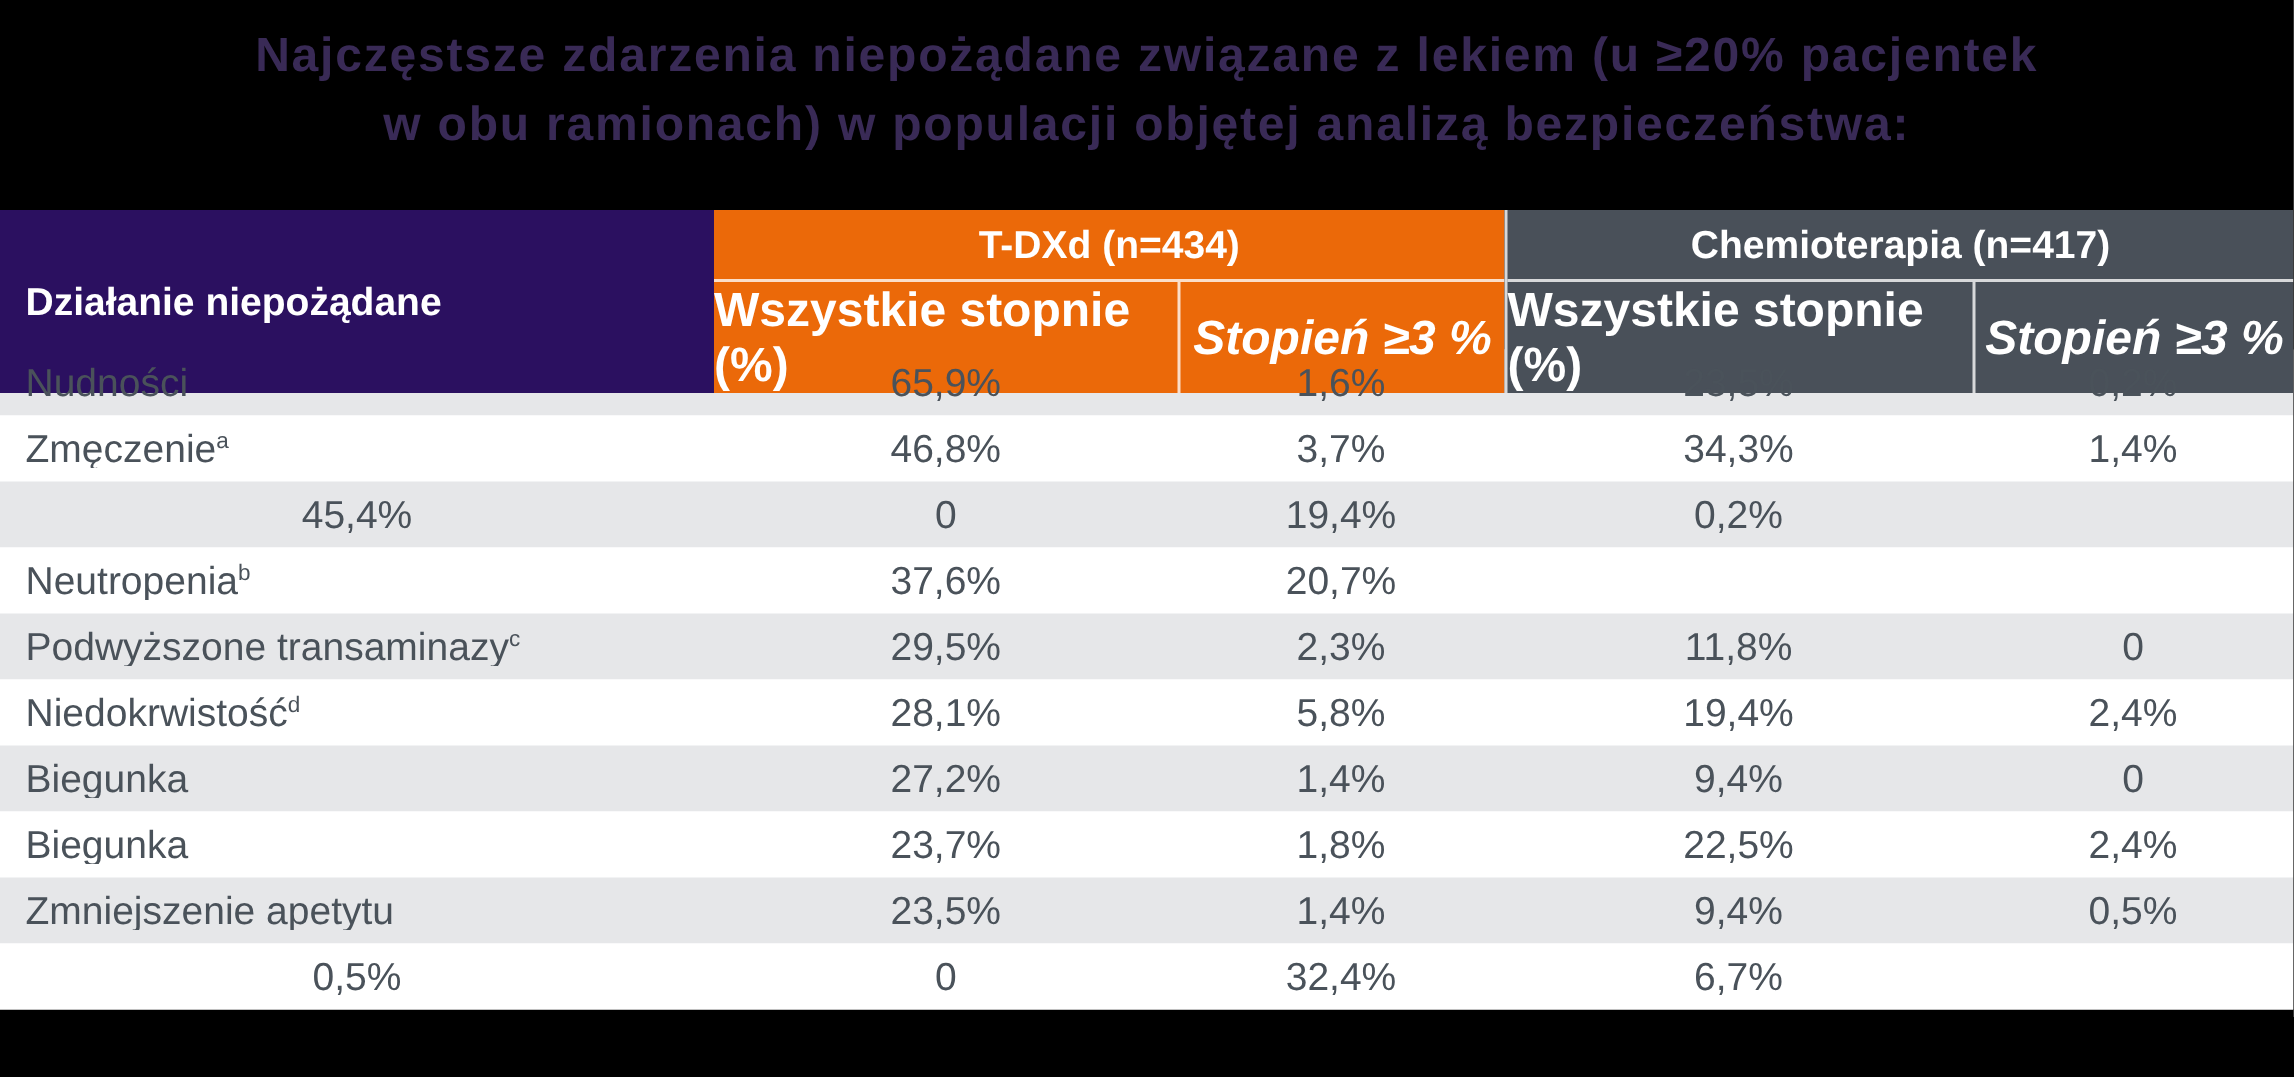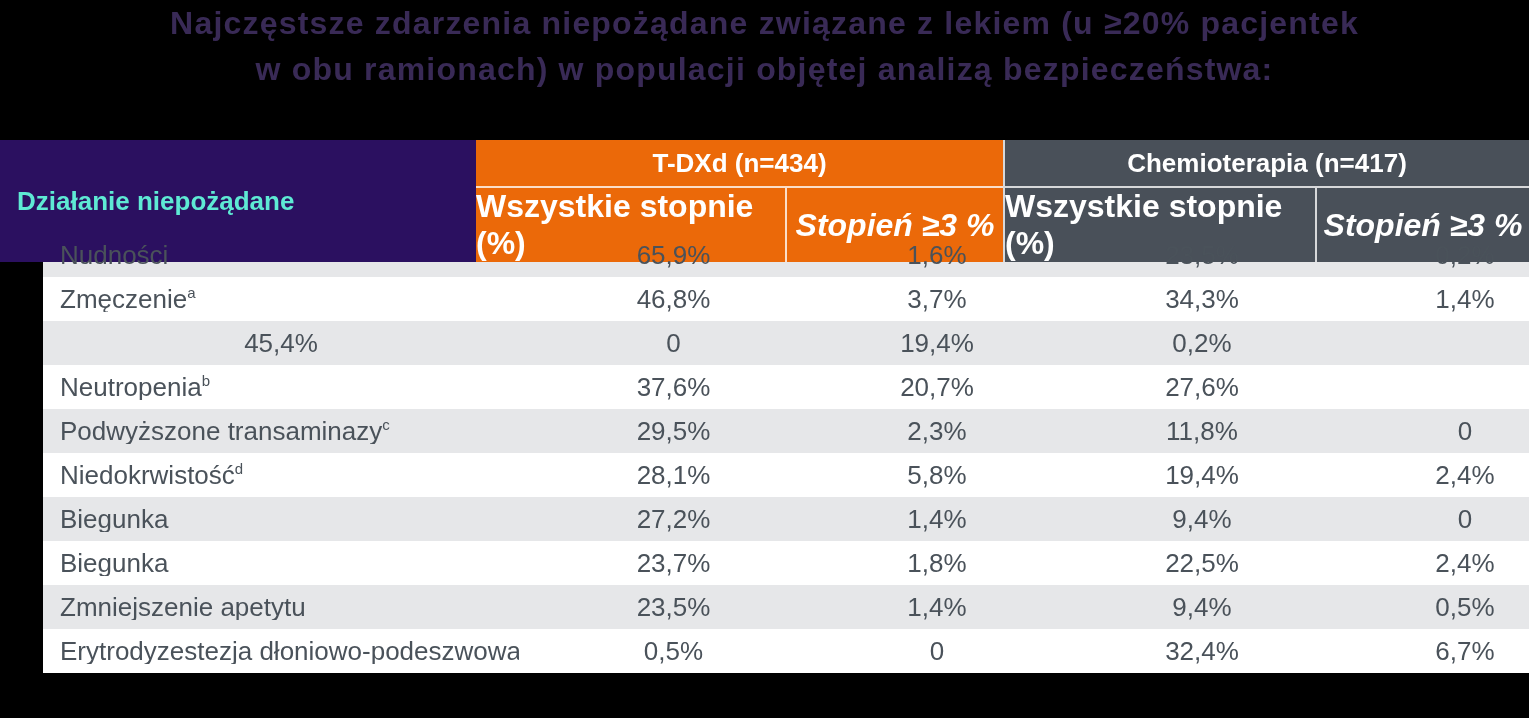--- a/index.html
+++ b/index.html
@@ -19,40 +19,41 @@
   .page {
     position:relative;
     width:1529px; height:718px;
     background:var(--page-background, #000);
     overflow:hidden;
   }
   .title-block {
     height:140px;
     display:flex; flex-direction:column;
     align-items:center; justify-content:flex-start;
+    padding-top:13px;
   }
   .title-line {
     color:var(--title-text, #392A56);
     font-size:32px; font-weight:bold;
     letter-spacing:1.2px;
     line-height:46px;
     text-align:center;
     white-space:nowrap;
   }
   
   .thead {
     display:grid;
     grid-template-columns:476px 527px 526px;
     height:93px;
   }
   .corner-cell {
     background:var(--header-purple, #2B1060);
     display:flex; align-items:center;
     padding-left:17px;
-    color:#5eead4; font-size:26px; font-weight:bold;
+    color:#ffffff; font-size:26px; font-weight:bold;
   }
   .group { display:flex; flex-direction:column; }
   .group-tdxd { background:var(--accent-orange, #EB6909); }
   .group-chemo {
     background:var(--header-gray, #495059);
     border-left:2px solid var(--separator);
   }
   .group-top {
     height:46px;
     display:flex; align-items:center; justify-content:center;
@@ -64,21 +65,21 @@
     border-top:2px solid var(--separator);
   }
   .group-tdxd .group-sub { grid-template-columns:309px 218px; }
   .group-chemo .group-sub { grid-template-columns:310px 214px; }
   .subcell {
     display:flex; align-items:center; justify-content:center;
     color:#fff; font-size:32px; font-weight:bold;
   }
   .subcell.sep-left { border-left:2px solid var(--separator);font-style:italic; }
   
-  .tbody { background:var(--row-white,#fff);margin-left:43px; }
+  .tbody { background:var(--row-white,#fff); }
   .trow {
     display:grid;
     grid-template-columns:476px 309px 218px 312px 214px;
     height:44px;
     align-items:center;
     background:var(--row-white,#FFFFFF);
   }
   .trow:nth-child(odd) { background:var(--row-alt,#E6E7E9); }
   .cell {
     color:var(--body-text,#4A525A);
@@ -147,21 +148,20 @@
         <div class="cell cell-value">45,4%</div>
         <div class="cell cell-value">0</div>
         <div class="cell cell-value">19,4%</div>
         <div class="cell cell-value">0,2%</div>
       </div>
 
       <div class="trow">
         <div class="cell cell-label"><span>Neutropenia</span><sup>b</sup></div>
         <div class="cell cell-value">37,6%</div>
         <div class="cell cell-value">20,7%</div>
-        <div class="cell cell-value">27,6%</div>
       </div>
 
       <div class="trow">
         <div class="cell cell-label"><span>Podwyższone transaminazy</span><sup>c</sup></div>
         <div class="cell cell-value">29,5%</div>
         <div class="cell cell-value">2,3%</div>
         <div class="cell cell-value">11,8%</div>
         <div class="cell cell-value">0</div>
       </div>
 
@@ -192,21 +192,20 @@
       <div class="trow">
         <div class="cell cell-label"><span>Zmniejszenie apetytu</span><sup></sup></div>
         <div class="cell cell-value">23,5%</div>
         <div class="cell cell-value">1,4%</div>
         <div class="cell cell-value">9,4%</div>
         <div class="cell cell-value">0,5%</div>
       </div>
 
 
       <div class="trow">
-        <div class="cell cell-label"><span>Erytrodyzestezja dłoniowo-podeszwowa</span><sup></sup></div>
         <div class="cell cell-value">0,5%</div>
         <div class="cell cell-value">0</div>
         <div class="cell cell-value">32,4%</div>
         <div class="cell cell-value">6,7%</div>
       </div>
     </div>
 
   </div>
 </div>
 

